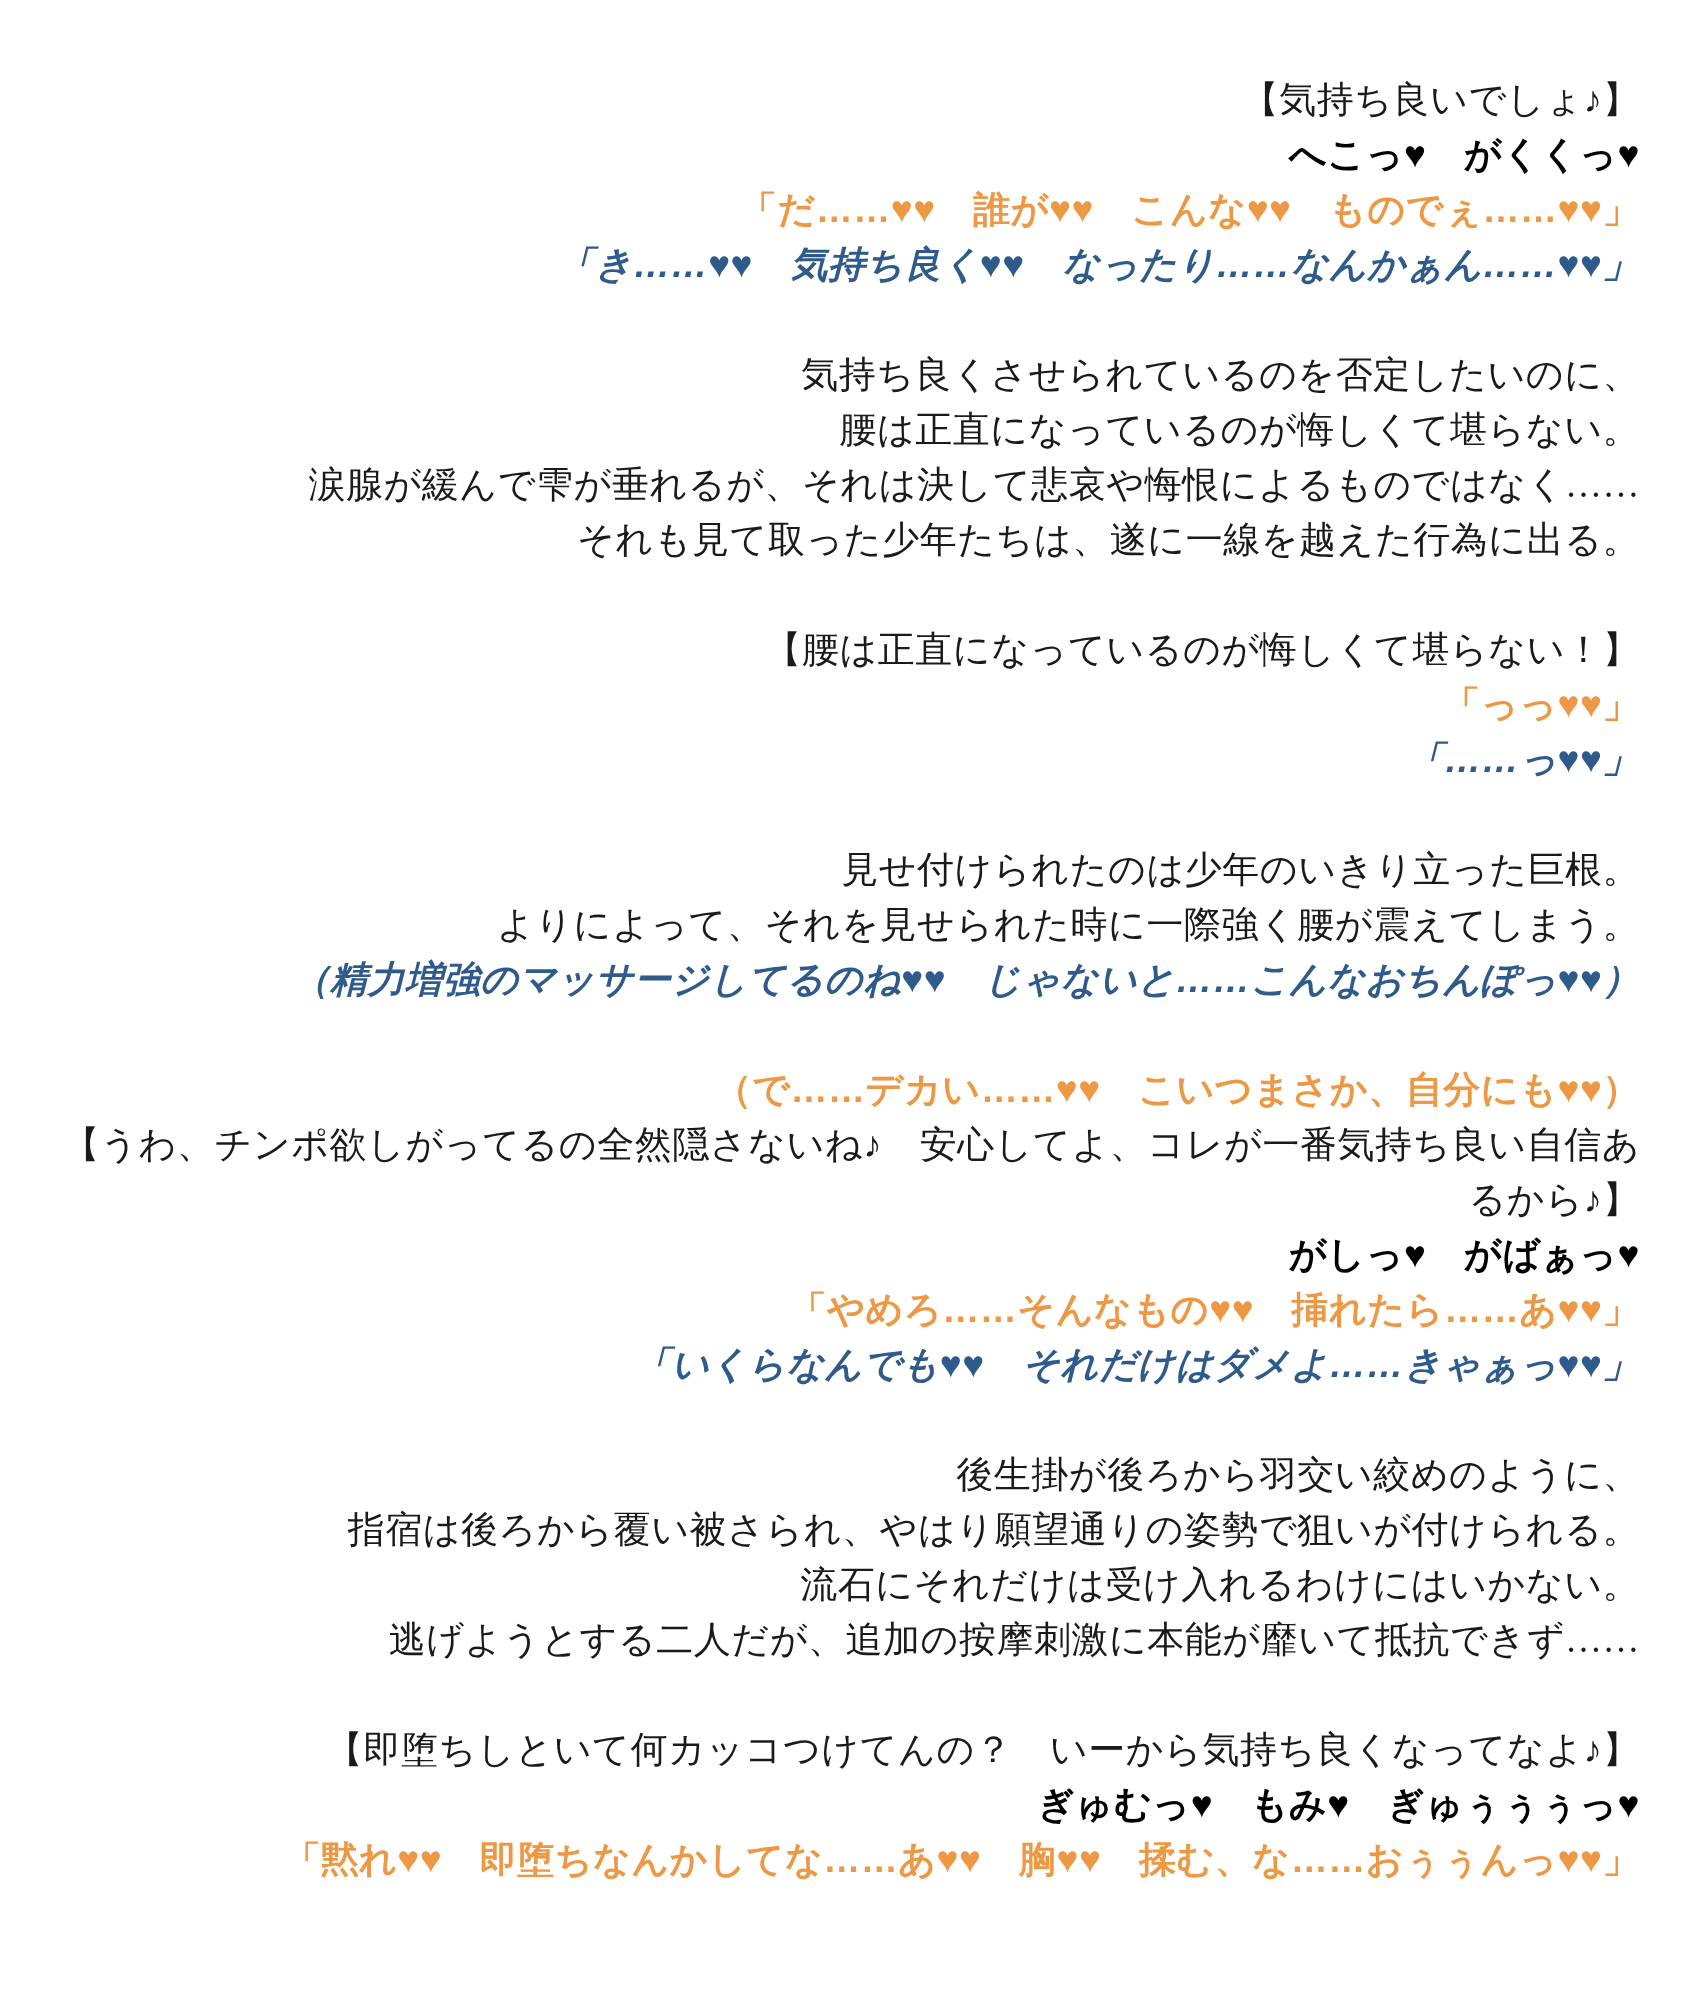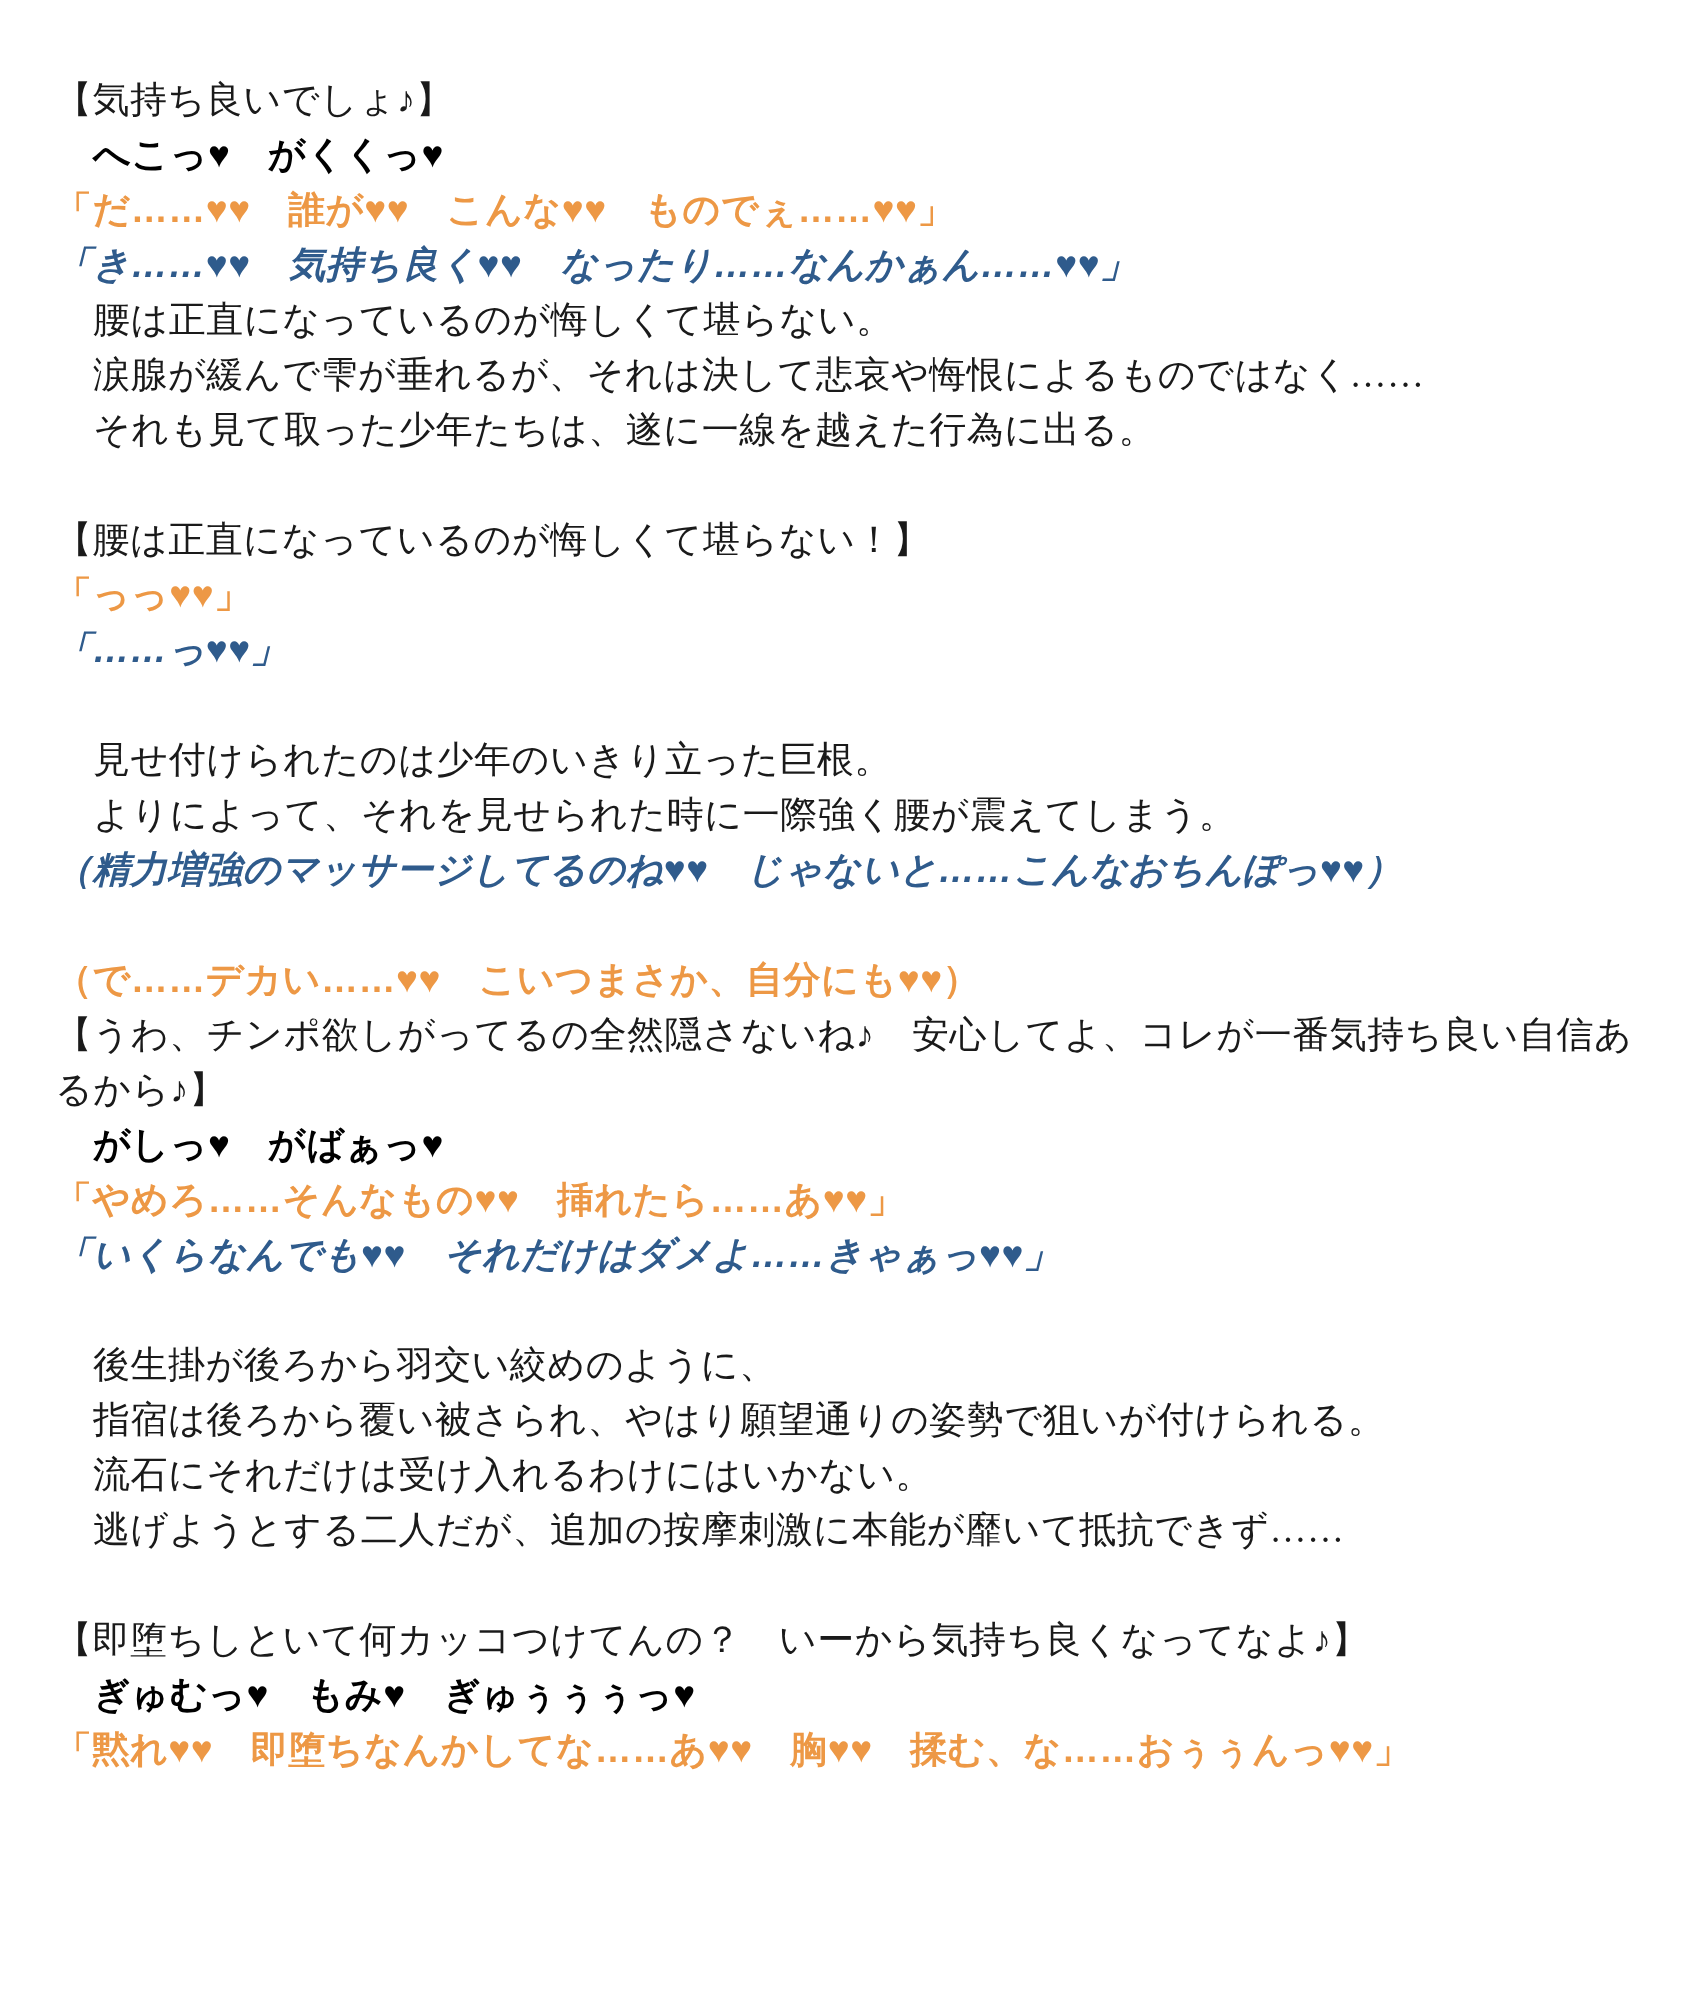--- a/index.html
+++ b/index.html
@@ -21,20 +21,21 @@
   .text-body {
     width: 100%;
   }
   .line {
     margin: 0;
     font-size: 37px;
     line-height: 55px;
     letter-spacing: 0.5px;
     white-space: pre-wrap;
     word-break: break-all;
+    text-align: right;
   }
   .line.gap { margin-top: 55px; }
   .line.indent { padding-left: 38px; }
 
   .style-bracket {
     font-family: "Liberation Serif", "DejaVu Serif", serif;
     font-weight: 400;
     color: #1a1a1a;
   }
   .style-narration {
@@ -61,20 +62,21 @@
 </style>
 </head>
 <body>
 
 <div class="page">
   <div class="text-body">
       <p class="line style-bracket"><span>【気持ち良いでしょ♪】</span></p>
       <p class="line style-sfx indent"><span>へこっ♥　がくくっ♥</span></p>
       <p class="line style-orange"><span>「だ……♥♥　誰が♥♥　こんな♥♥　ものでぇ……♥♥」</span></p>
       <p class="line style-blue"><span>「き……♥♥　気持ち良く♥♥　なったり……なんかぁん……♥♥」</span></p>
+      <p class="line style-narration indent gap"><span>気持ち良くさせられているのを否定したいのに、</span></p>
       <p class="line style-narration indent"><span>腰は正直になっているのが悔しくて堪らない。</span></p>
       <p class="line style-narration indent"><span>涙腺が緩んで雫が垂れるが、それは決して悲哀や悔恨によるものではなく……</span></p>
       <p class="line style-narration indent"><span>それも見て取った少年たちは、遂に一線を越えた行為に出る。</span></p>
       <p class="line style-bracket gap"><span>【腰は正直になっているのが悔しくて堪らない！】</span></p>
       <p class="line style-orange"><span>「っっ♥♥」</span></p>
       <p class="line style-blue"><span>「……っ♥♥」</span></p>
       <p class="line style-narration indent gap"><span>見せ付けられたのは少年のいきり立った巨根。</span></p>
       <p class="line style-narration indent"><span>よりによって、それを見せられた時に一際強く腰が震えてしまう。</span></p>
       <p class="line style-blue"><span>（精力増強のマッサージしてるのね♥♥　じゃないと……こんなおちんぽっ♥♥）</span></p>
       <p class="line style-orange gap"><span>（で……デカい……♥♥　こいつまさか、自分にも♥♥）</span></p>

